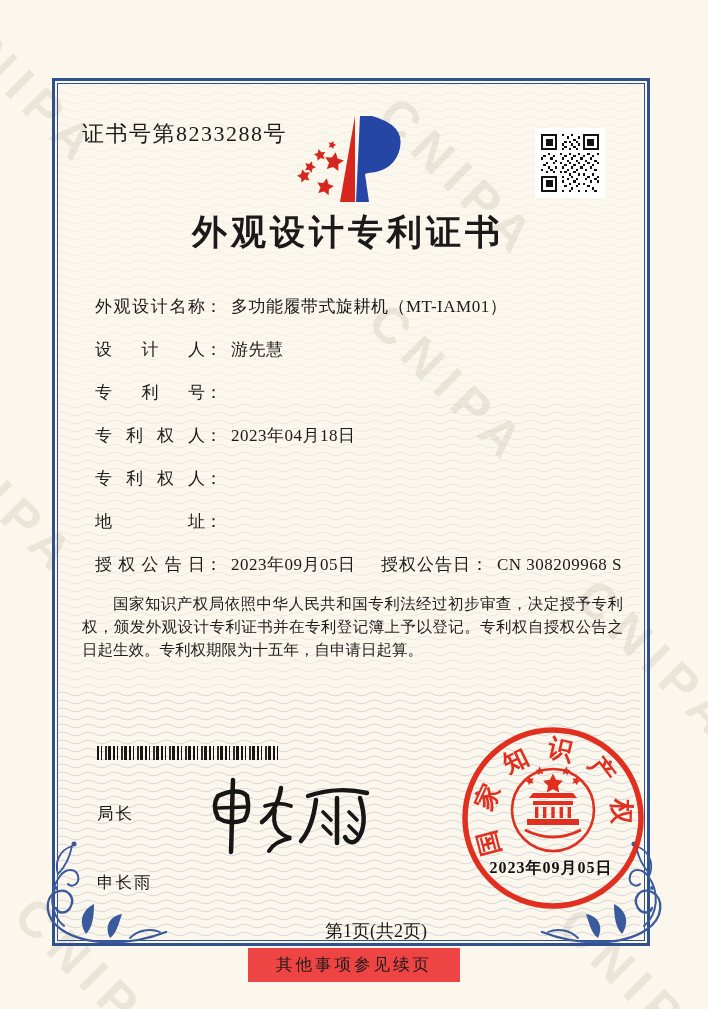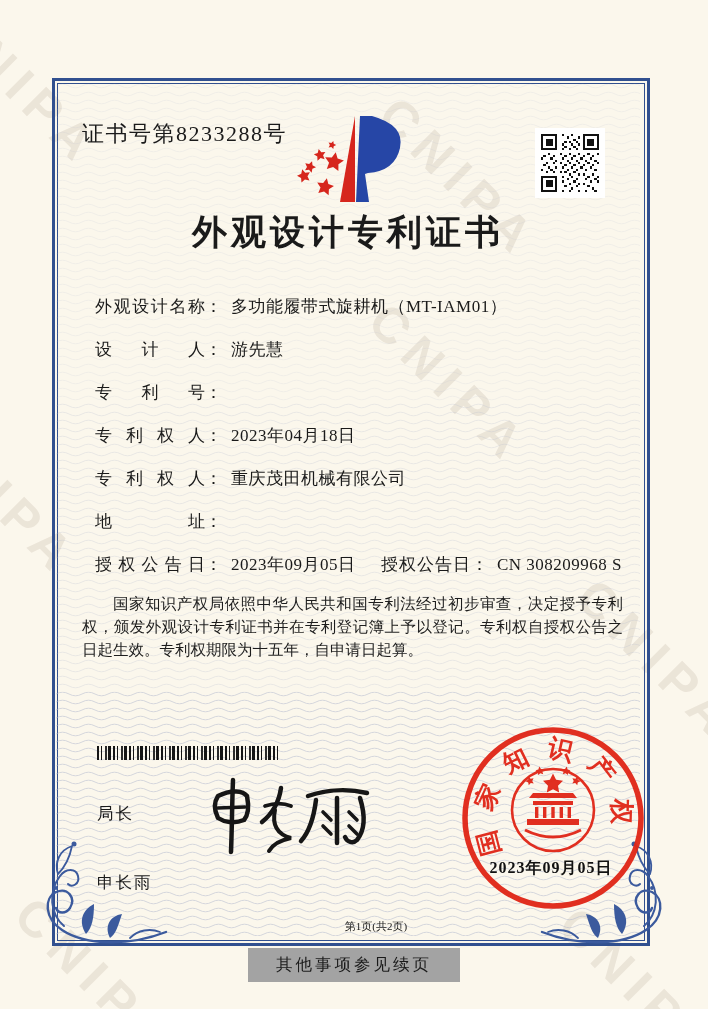--- a/index.html
+++ b/index.html
@@ -39,23 +39,23 @@
         #151515 11px 14px,transparent 14px 16px);}
   .sig-role{position:absolute;left:97px;top:803px;font-size:16.5px;z-index:3;
       font-family:"Liberation Sans",sans-serif;letter-spacing:2px;}
   .sig-name{position:absolute;left:97px;top:834px;font-size:16.5px;z-index:3;
       font-family:"Liberation Sans",sans-serif;letter-spacing:2px;margin-top:38px;}
   .sig-hand{position:absolute;left:202px;top:776px;z-index:3;}
   .seal{position:absolute;left:459px;top:724px;z-index:4;opacity:0.96;}
   .seal-date{position:absolute;left:459px;top:858px;width:184px;text-align:center;
       font-size:16px;font-weight:600;letter-spacing:1px;color:#111;z-index:5;}
   .page-num{position:absolute;left:52px;top:919px;width:648px;text-align:center;
-      font-size:11px;z-index:3;}
+      font-size:18px;z-index:3;}
   .note{position:absolute;left:0;top:948px;width:708px;text-align:center;z-index:3;}
-  .note span{display:inline-block;background:#a3a3a3;padding:6px 28px;font-size:16.5px;letter-spacing:3px;}
+  .note span{display:inline-block;background:#ef4444;padding:6px 28px;font-size:16.5px;letter-spacing:3px;}
 </style>
 </head>
 <body>
 
 <div class="page">
 
   <span class="wm" style="left:-30px;top:-6px">CNIPA</span>
   <span class="wm" style="left:408px;top:86px">CNIPA</span>
   <span class="wm" style="left:398px;top:292px">CNIPA</span>
   <span class="wm" style="left:-52px;top:404px">CNIPA</span>
@@ -174,21 +174,20 @@
         <span class="fcolon">：</span>
     </div>
     <div class="frow">
       <span class="flabel">专利权人</span>
         <span class="fcolon">：</span>
       <span class="fvalue">2023年04月18日</span>
     </div>
     <div class="frow">
       <span class="flabel">专利权人</span>
         <span class="fcolon">：</span>
-      <span class="fvalue">重庆茂田机械有限公司</span>
     </div>
     <div class="frow">
       <span class="flabel">地址</span>
         <span class="fcolon">：</span>
     </div>
     <div class="frow">
       <span class="flabel">授权公告日</span>
         <span class="fcolon">：</span>
       <span class="fvalue-fixed">2023年09月05日</span>
       <span class="flabel2">授权公告日</span>

